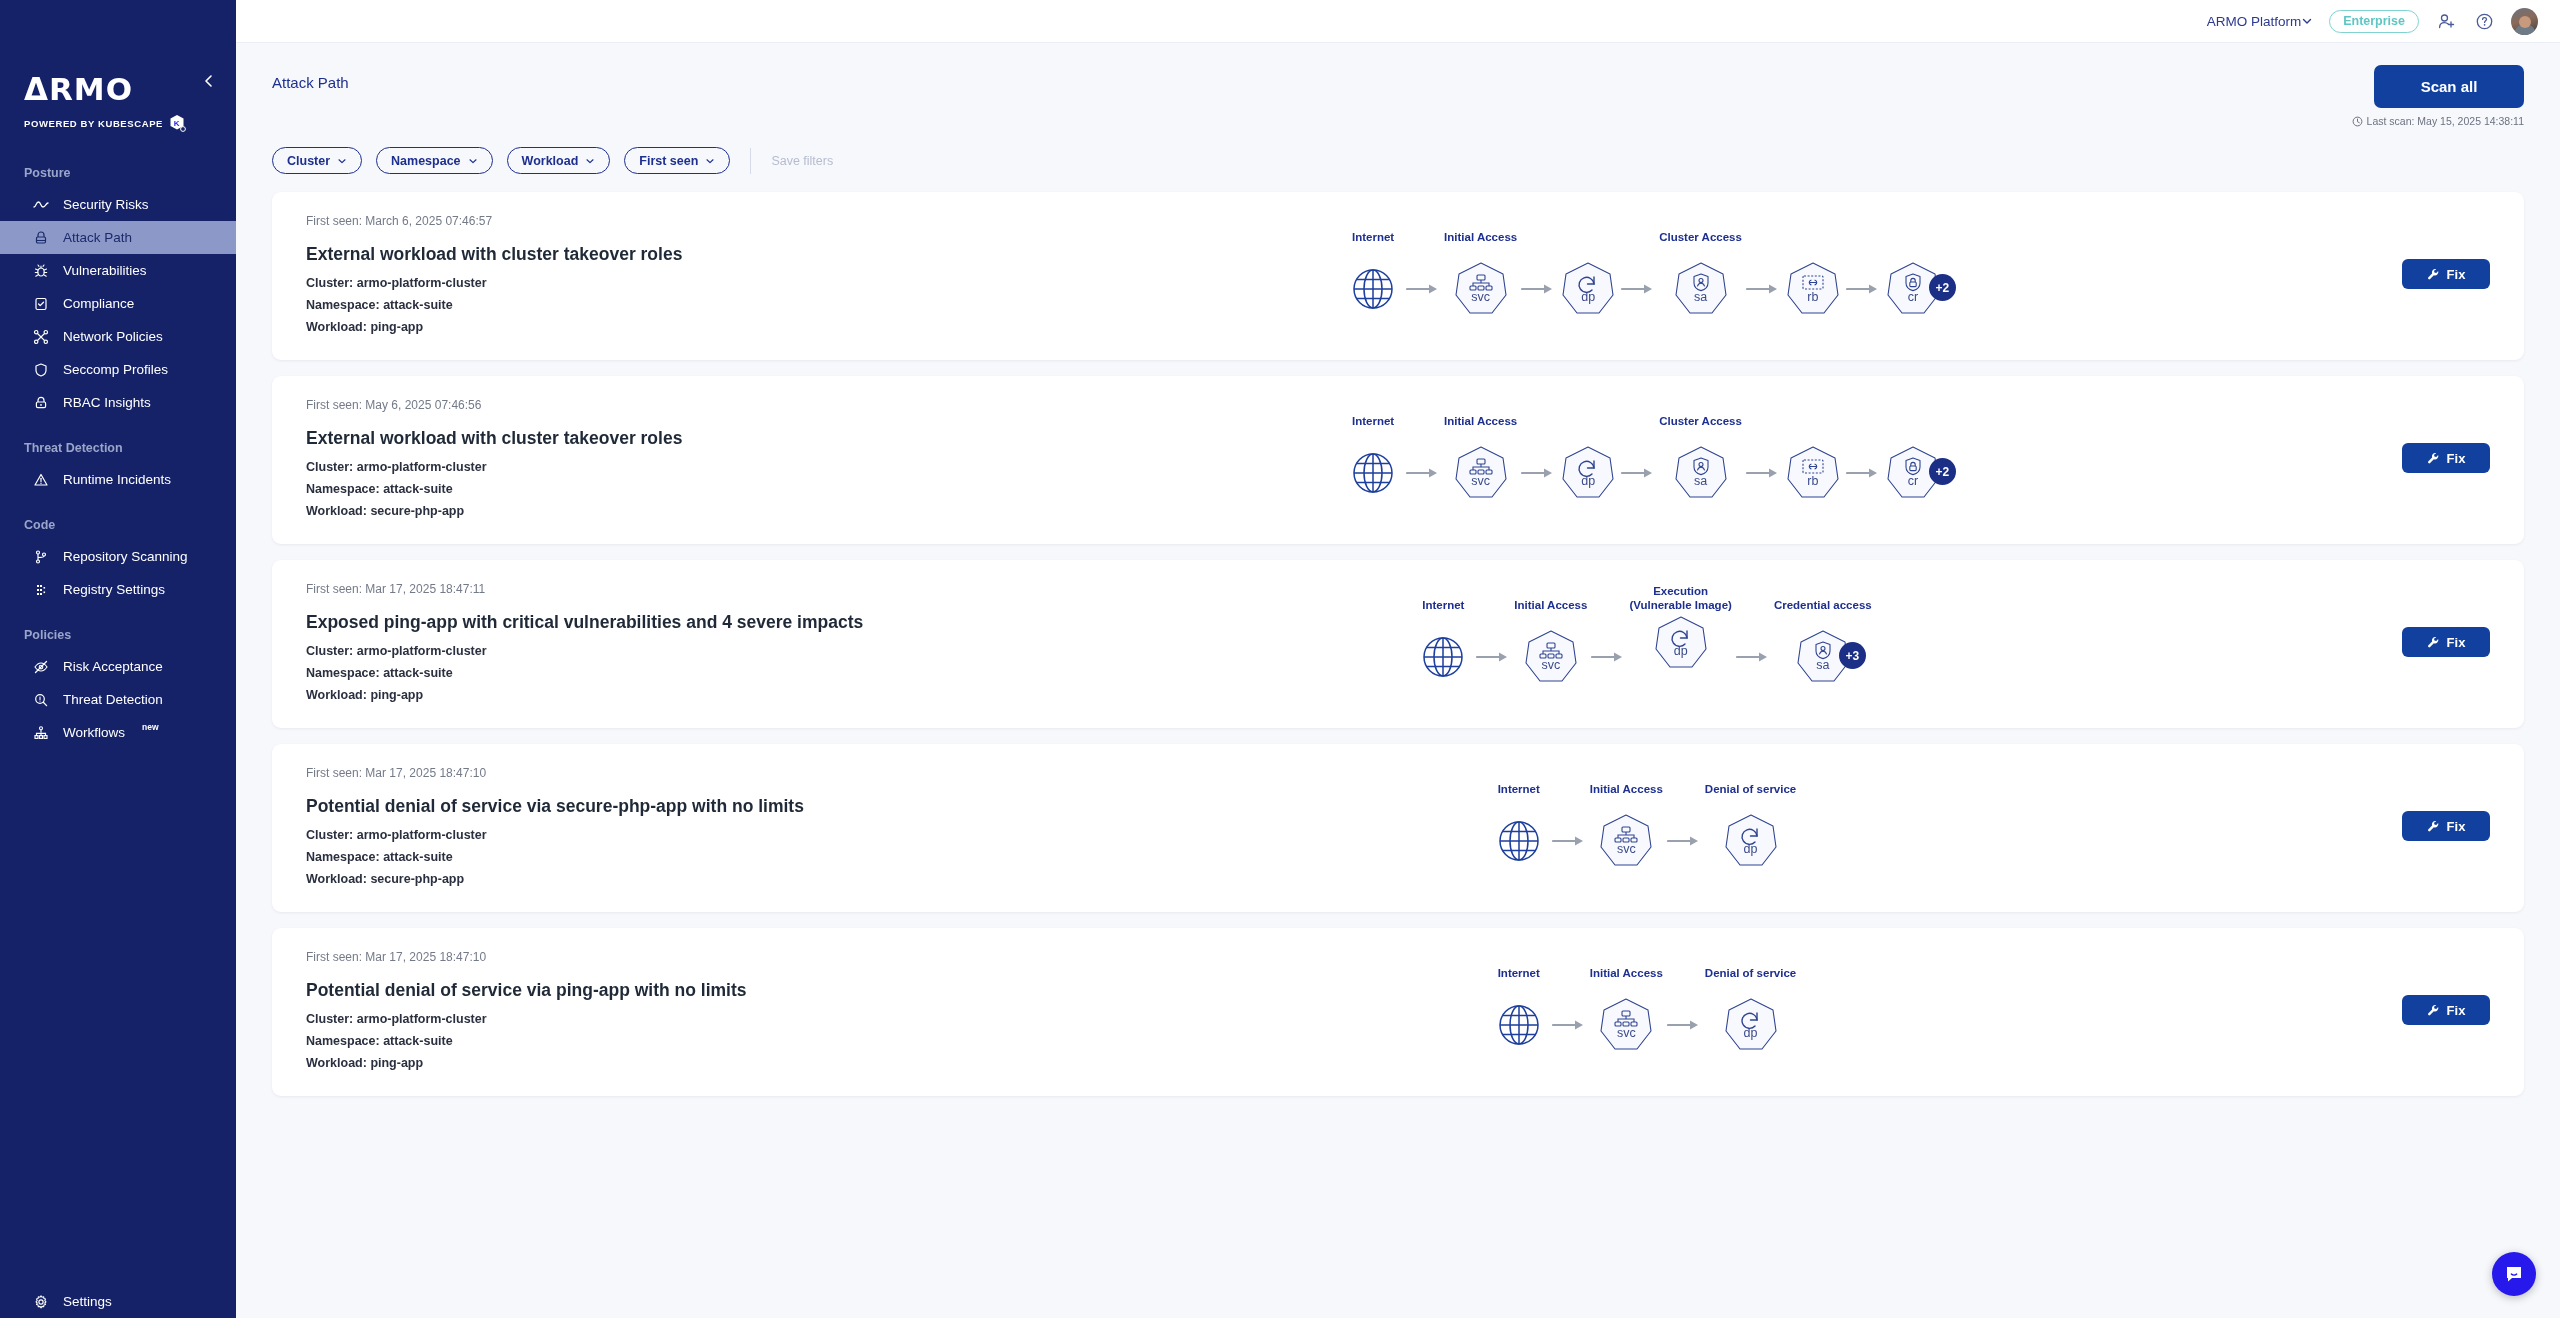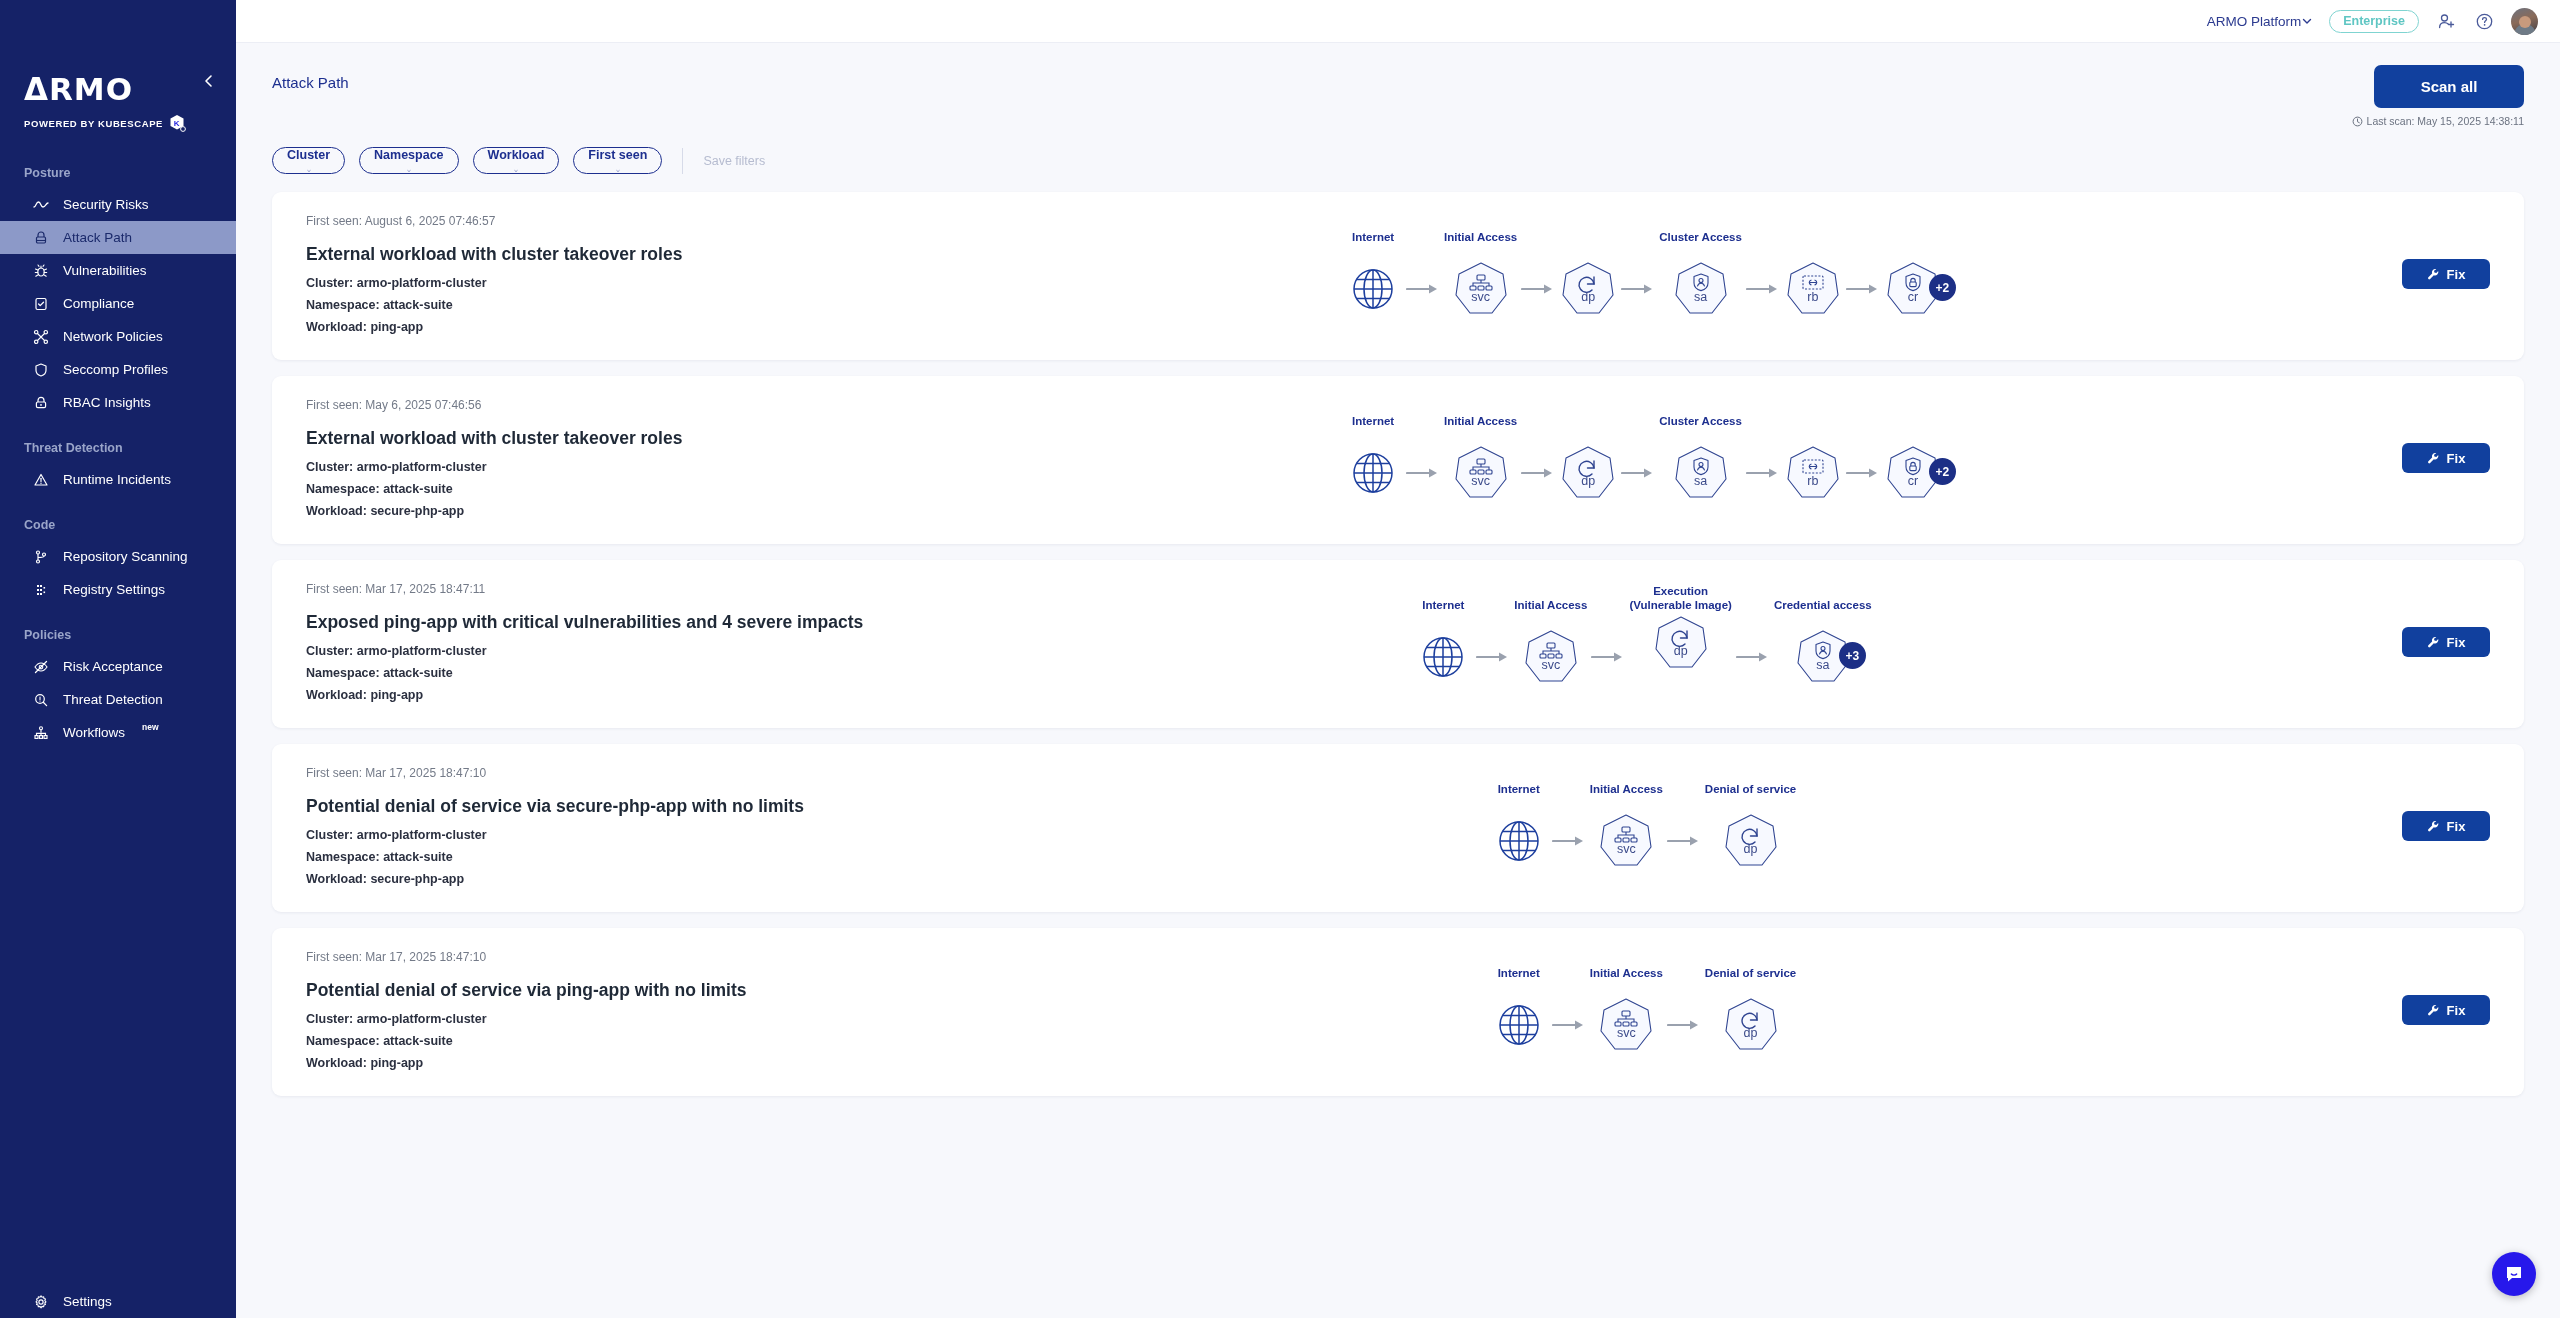--- a/index.html
+++ b/index.html
@@ -97,21 +97,20 @@
     display: flex; align-items: center; justify-content: flex-end; gap: 4px;
   }
 
   .filters { display: flex; align-items: center; gap: 14px; padding: 20px 36px 0 36px; }
   .filter-chip {
     border: 1px solid #1d2f8f; color: #1d2f8f; background: transparent;
     border-radius: 16px; height: 27px; padding: 0 14px;
     display: flex; align-items: center; gap: 7px;
     font-size: 12.5px; font-weight: 700; cursor: pointer;
     font-family: "Liberation Sans", sans-serif;
-    flex-direction: column;
   }
   .filters-divider { width: 1px; height: 26px; background: #d7dbe9; margin: 0 6px; }
   .save-filters { font-size: 12.5px; color: #b6bcd0; cursor: pointer; }
 
   
   .cards { padding: 18px 36px 0 36px; display: flex; flex-direction: column; gap: 16px; }
   .card {
     background: #fff; border-radius: 9px; box-shadow: 0 1px 3px rgba(30,40,90,.07);
     display: flex; align-items: center; padding: 22px 34px 26px 34px; min-height: 120px;
   }
@@ -410,21 +409,21 @@
             <path d="M2 3.8 L5 6.6 L8 3.8" fill="none" stroke="#1d2f8f" stroke-width="1.2" stroke-linecap="round" stroke-linejoin="round"></path>
           </svg>
       </button>
       <div class="filters-divider"></div>
       <div class="save-filters">Save filters</div>
     </div>
 
     <div class="cards" id="cards">
         <div class="card">
           <div class="card-left">
-            <div class="first-seen">First seen: August 6, 2025 07:46:57</div>
+            <div class="first-seen">First seen: March 6, 2025 07:46:57</div>
             <div class="card-title">External workload with cluster takeover roles</div>
             <div class="meta"><b>Cluster:</b> <span>armo-platform-cluster</span></div>
             <div class="meta"><b>Namespace:</b> <span>attack-suite</span></div>
             <div class="meta"><b>Workload:</b> <span>ping-app</span></div>
           </div>
           <div class="card-mid">
             <div class="path">
               <div class="stage">
                 <div class="stage-label">
                   <div>Internet</div>

